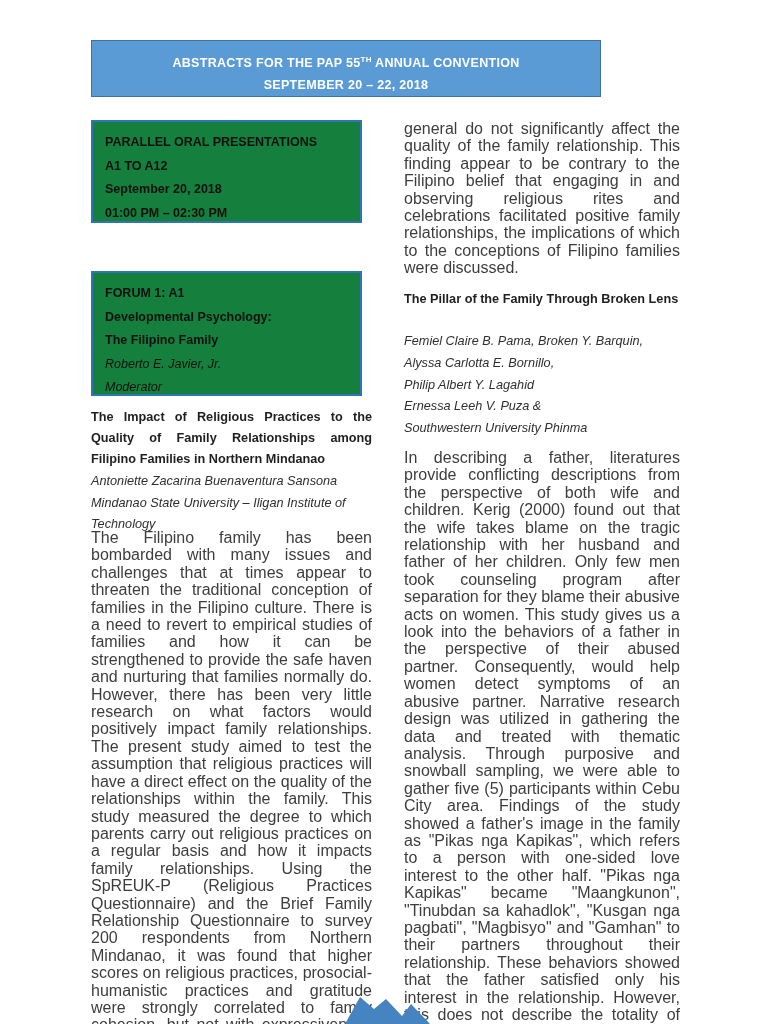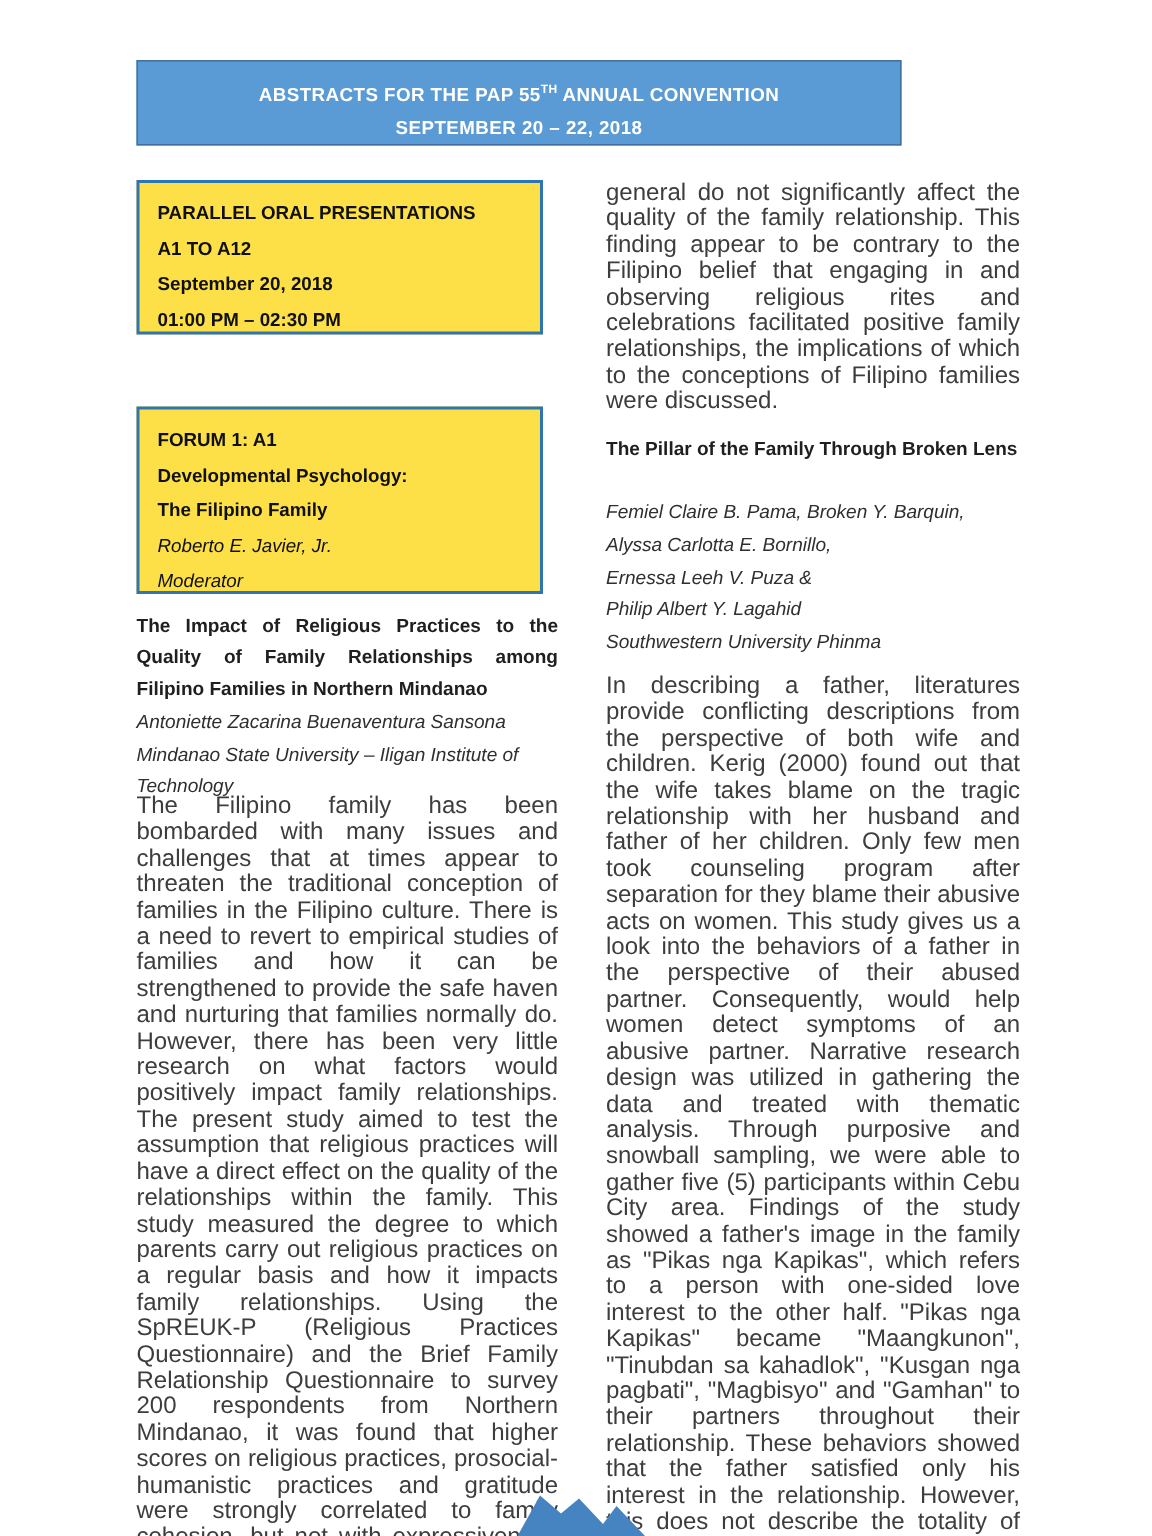--- a/index.html
+++ b/index.html
@@ -11,21 +11,21 @@
   .banner {
     position:absolute; left:91px; top:40px; width:510px; height:57px;
     box-sizing:border-box;
     background:#5b9bd5; border:1px solid #41719c;
     color:#ffffff; font-weight:bold; font-size:12.5px; letter-spacing:0.3px;
     text-align:center; padding-top:8px; line-height:22px;
   }
   .banner sup { font-size:8px; }
   .info-box {
     position:absolute; left:91px; width:271px; box-sizing:border-box;
-    background:#fde047; border:2px solid #2e75b6;
+    background:#15803d; border:2px solid #2e75b6;
     padding:9px 12px 0 12px;
     color:#101010; font-size:12.5px; line-height:23.5px;
   }
   .box1 { top:120px; height:103px; }
   .box2 { top:271px; height:125px; }
   .bold-line   { font-weight:bold; }
   .italic-line { font-style:italic; }
   .col { position:absolute; }
   .leftcol  { left:91px;  width:281px; }
   .rightcol { left:404px; width:276px; }
@@ -79,21 +79,21 @@
   <div>Mindanao State University – Iligan Institute of Technology</div>
 </div>
 <div class="col leftcol body-text" id="body1">The Filipino family has been bombarded with many issues and challenges that at times appear to threaten the traditional conception of families in the Filipino culture. There is a need to revert to empirical studies of families and how it can be strengthened to provide the safe haven and nurturing that families normally do. However, there has been very little research on what factors would positively impact family relationships. The present study aimed to test the assumption that religious practices will have a direct effect on the quality of the relationships within the family. This study measured the degree to which parents carry out religious practices on a regular basis and how it impacts family relationships. Using the SpREUK-P (Religious Practices Questionnaire) and the Brief Family Relationship Questionnaire to survey 200 respondents from Northern Mindanao, it was found that higher scores on religious practices, prosocial-humanistic practices and gratitude were strongly correlated to family cohesion, but not with expressiveness and conflict. However, findings indicated that religious practices in</div>
 
 <div class="col rightcol body-text" id="cont1">general do not significantly affect the quality of the family relationship. This finding appear to be contrary to the Filipino belief that engaging in and observing religious rites and celebrations facilitated positive family relationships, the implications of which to the conceptions of Filipino families were discussed.</div>
 
 <div class="col rightcol abs-title no-just" id="title2">The Pillar of the Family Through Broken Lens</div>
 <div class="col rightcol authors authors-list" id="authors2">
   <div>Femiel Claire B. Pama, Broken Y. Barquin,</div>
   <div>Alyssa Carlotta E. Bornillo,</div>
+  <div>Philip Albert Y. Lagahid</div>
   <div>Ernessa Leeh V. Puza &amp;</div>
-  <div>Philip Albert Y. Lagahid</div>
   <div>Southwestern University Phinma</div>
 </div>
 <div class="col rightcol body-text" id="body2">In describing a father, literatures provide conflicting descriptions from the perspective of both wife and children. Kerig (2000) found out that the wife takes blame on the tragic relationship with her husband and father of her children. Only few men took counseling program after separation for they blame their abusive acts on women. This study gives us a look into the behaviors of a father in the perspective of their abused partner. Consequently, would help women detect symptoms of an abusive partner. Narrative research design was utilized in gathering the data and treated with thematic analysis. Through purposive and snowball sampling, we were able to gather five (5) participants within Cebu City area. Findings of the study showed a father's image in the family as "Pikas nga Kapikas", which refers to a person with one-sided love interest to the other half. "Pikas nga Kapikas" became "Maangkunon", "Tinubdan sa kahadlok", "Kusgan nga pagbati", "Magbisyo" and "Gamhan" to their partners throughout their relationship. These behaviors showed that the father satisfied only his interest in the relationship. However, this does not describe the totality of married men, but, giving an idea on the common behaviors of abusive men through the broken lens.</div>
 
 <svg class="watermark" viewBox="0 0 85 30" aria-hidden="true">
   <path d="M0,30 L15,3 L29,15 L41,5 L57,22 L66,10 L85,30 Z" fill="#4584c0"></path>
 </svg>
 
 </body></html>

